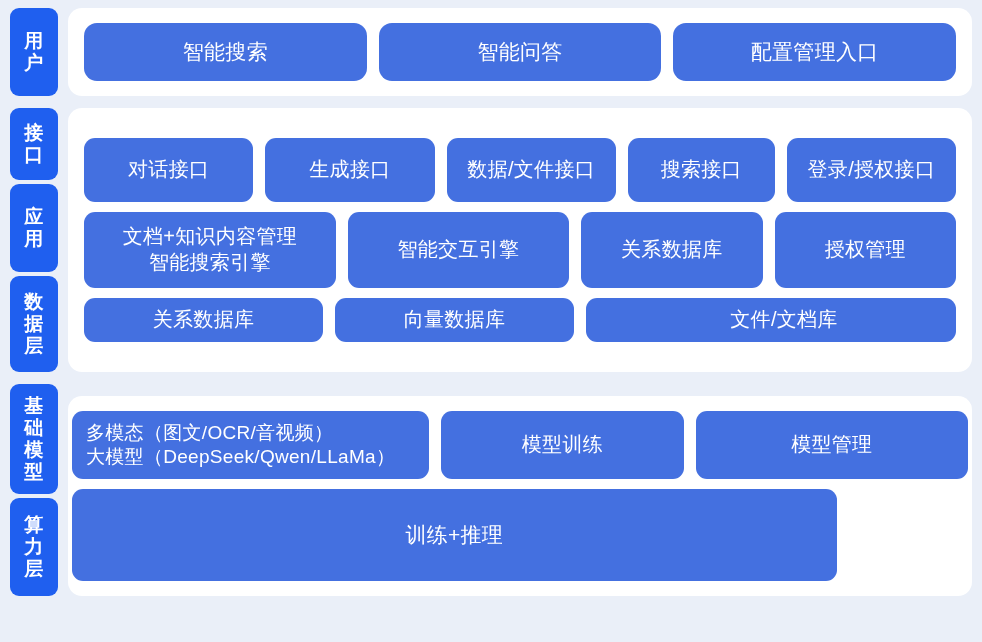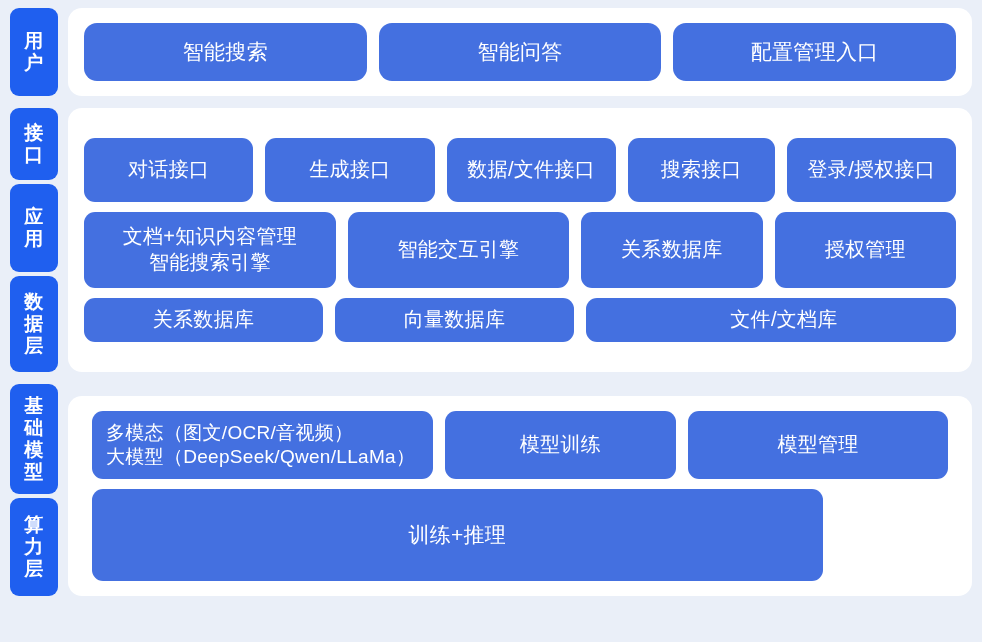--- a/index.html
+++ b/index.html
@@ -108,21 +108,21 @@
   #section-user .rail { height: 88px; }
   #section-user .rail-label { flex: 1 1 auto; }
   #section-user .card { height: 88px; padding: 14px 16px; }
   #section-user .box { height: 58px; font-size: 21px; border-radius: 13px; }
 
   #section-mid .card { padding: 12px 16px; }
   #section-mid .box { height: 64px; }
   #section-mid .row-app .box { height: 76px; }
   #section-mid .row-data .box { height: 44px; }
 
-  #section-bottom .card { padding: 14px 24px; margin-top: 12px; }
+  #section-bottom .card { padding: 14px 4px; margin-top: 12px; }
   #section-bottom .row-model .box { height: 68px; }
   #section-bottom .row-compute .box { height: 92px; font-size: 21px; }
 </style>
 </head>
 <body>
 
 <div id="diagram">
 
   <div class="section" id="section-user">
     <div class="rail">

